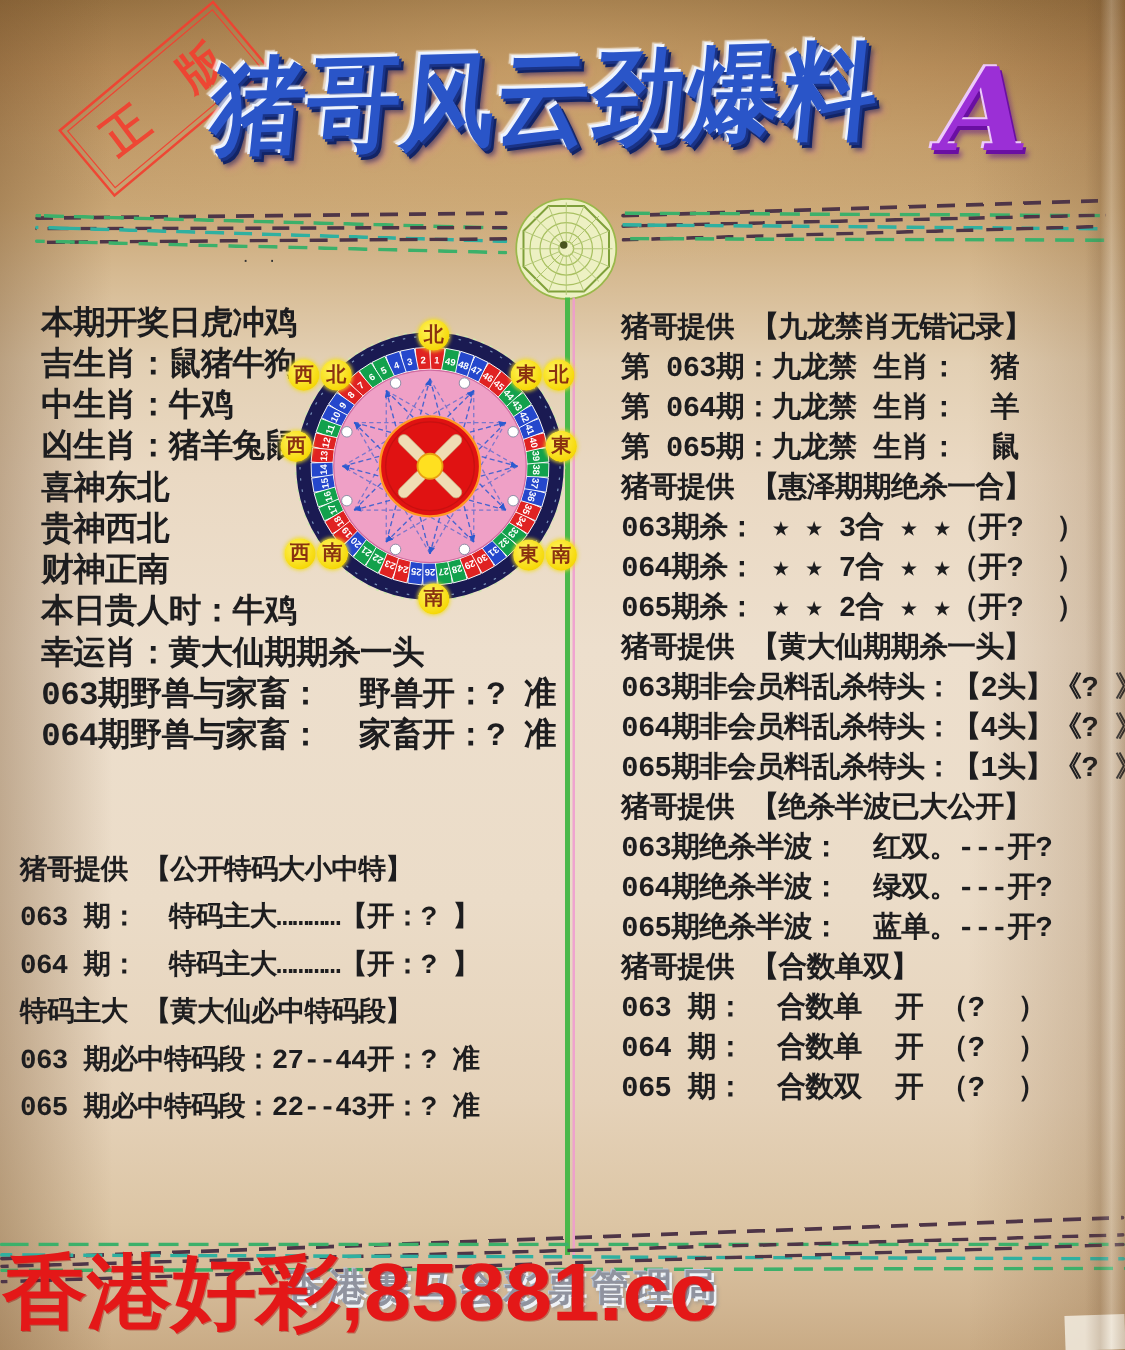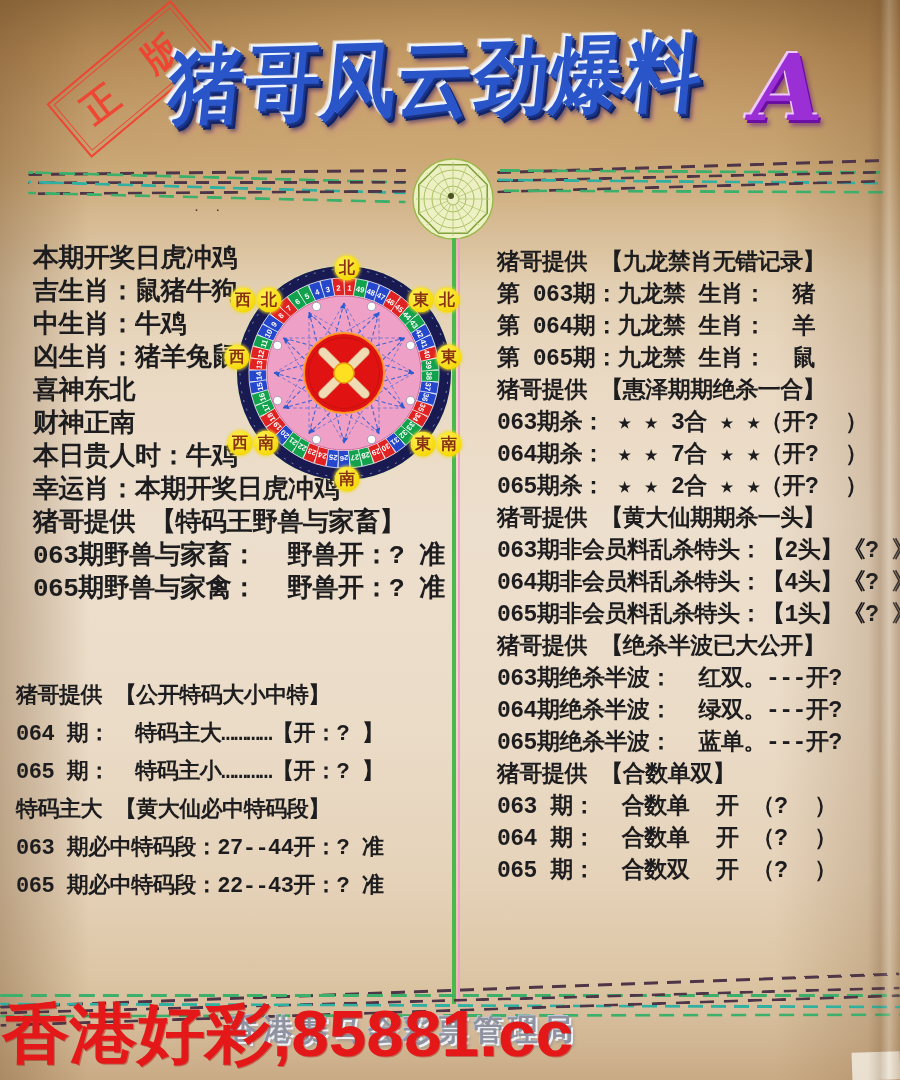--- a/index.html
+++ b/index.html
@@ -141,31 +141,31 @@
 
   <div class="abs div-green"></div>
   <div class="abs div-pink"></div>
 
   <div class="abs col left-a" id="left-a">
       <div class="txt-row">本期开奖日虎冲鸡</div>
       <div class="txt-row">吉生肖：鼠猪牛狗</div>
       <div class="txt-row">中生肖：牛鸡</div>
       <div class="txt-row">凶生肖：猪羊兔鼠</div>
       <div class="txt-row">喜神东北</div>
+      <div class="txt-row">贵神西北</div>
       <div class="txt-row">财神正南</div>
       <div class="txt-row">本日贵人时：牛鸡</div>
-      <div class="txt-row">幸运肖：本期开奖日虎冲鸡</div>
-      <div class="txt-row">猪哥提供 【特码王野兽与家畜】</div>
+      <div class="txt-row">幸运肖：黄大仙期期杀一头</div>
       <div class="txt-row">063期野兽与家畜：  野兽开：? 准</div>
-      <div class="txt-row">065期野兽与家禽：  野兽开：? 准</div>
+      <div class="txt-row">064期野兽与家畜：  家畜开：? 准</div>
     </div>
   <div class="abs col left-b" id="left-b">
       <div class="txt-row">猪哥提供 【公开特码大小中特】</div>
+      <div class="txt-row">063 期：  特码主大…………【开：? 】</div>
       <div class="txt-row">064 期：  特码主大…………【开：? 】</div>
-      <div class="txt-row">065 期：  特码主小…………【开：? 】</div>
       <div class="txt-row">特码主大 【黄大仙必中特码段】</div>
       <div class="txt-row">063 期必中特码段：27--44开：? 准</div>
       <div class="txt-row">065 期必中特码段：22--43开：? 准</div>
     </div>
   <div class="abs col right-c" id="right-c">
       <div class="txt-row">猪哥提供 【九龙禁肖无错记录】</div>
       <div class="txt-row">第 063期：九龙禁 生肖：  猪</div>
       <div class="txt-row">第 064期：九龙禁 生肖：  羊</div>
       <div class="txt-row">第 065期：九龙禁 生肖：  鼠</div>
       <div class="txt-row">猪哥提供 【惠泽期期绝杀一合】</div>

